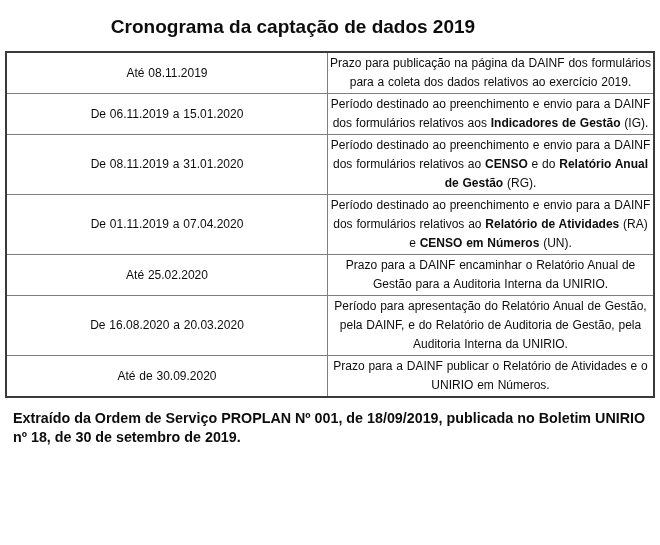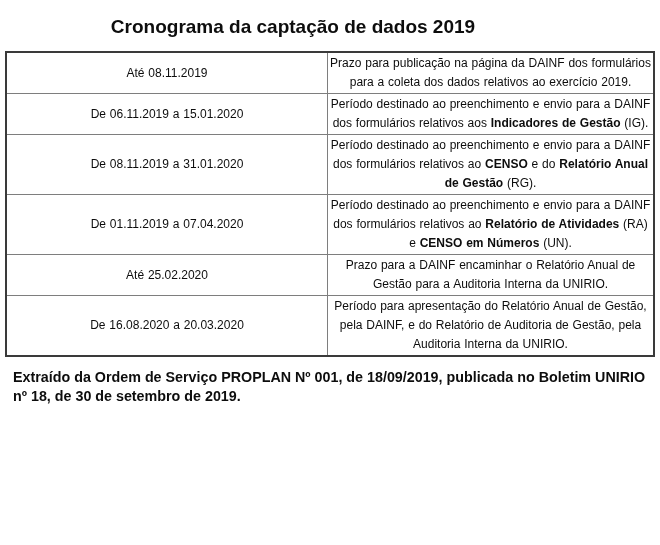--- a/index.html
+++ b/index.html
@@ -73,16 +73,20 @@
         <td class="desc-cell"><span>Período destinado ao preenchimento e envio para a DAINF dos formulários relativos ao </span><b>Relatório de Atividades</b><span> (RA) e </span><b>CENSO em Números</b><span> (UN).</span></td>
       </tr>
       <tr>
         <td class="period-cell">Até 25.02.2020</td>
         <td class="desc-cell"><span>Prazo para a DAINF encaminhar o Relatório Anual de Gestão para a Auditoria Interna da UNIRIO.</span></td>
       </tr>
       <tr>
         <td class="period-cell">De 16.08.2020 a 20.03.2020</td>
         <td class="desc-cell"><span>Período para apresentação do Relatório Anual de Gestão, pela DAINF, e do Relatório de Auditoria de Gestão, pela Auditoria Interna da UNIRIO.</span></td>
       </tr>
+      <tr>
+        <td class="period-cell">Até de 30.09.2020</td>
+        <td class="desc-cell"><span>Prazo para a DAINF publicar o Relatório de Atividades e o UNIRIO em Números.</span></td>
+      </tr>
     </tbody>
 </table>
 
 <div class="doc-footer">Extraído da Ordem de Serviço PROPLAN Nº 001, de 18/09/2019, publicada no Boletim UNIRIO nº 18, de 30 de setembro de 2019.</div>
 
 </body></html>

